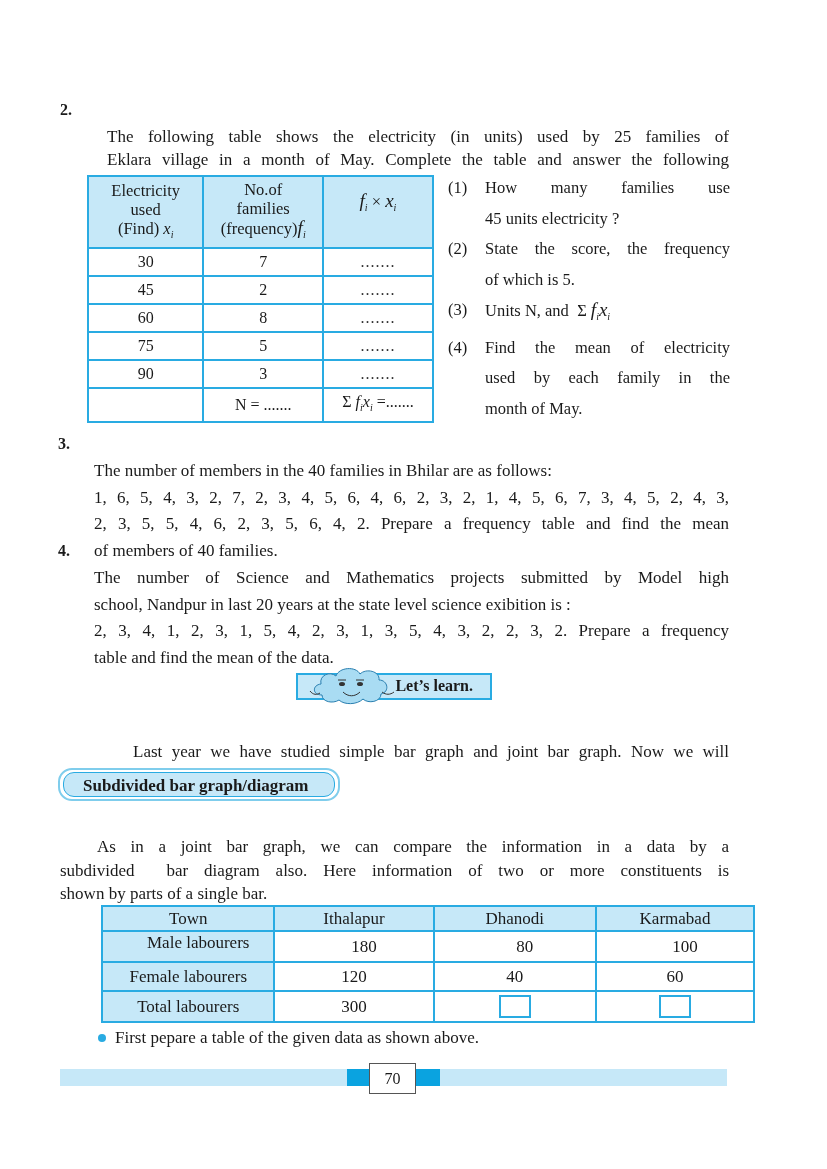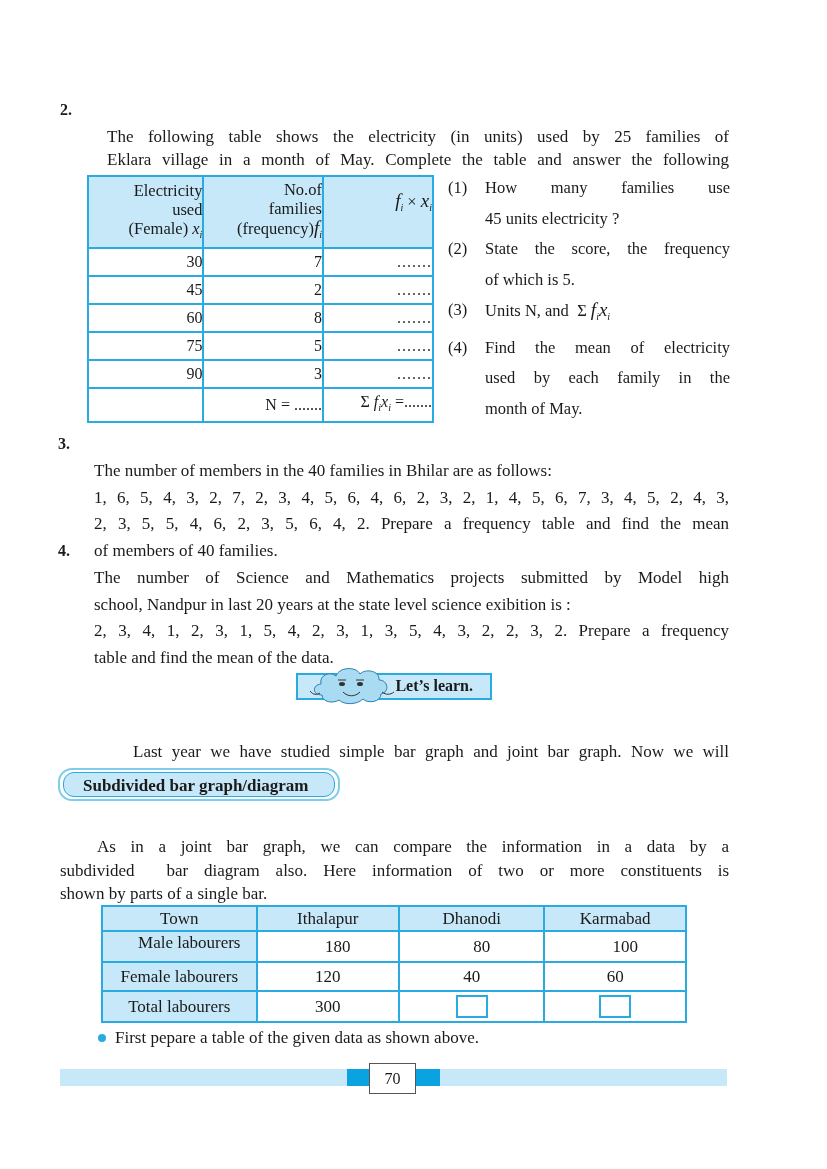--- a/index.html
+++ b/index.html
@@ -11,21 +11,21 @@
   .abs { position: absolute; }
   .qnum { position: absolute; font-weight: bold; font-size: 16px; }
   .para { position: absolute; line-height: 23px; text-align: justify; margin-top: 27px; }
   .para.wide { line-height: 26.5px; }
   .justify-last { text-align-last: justify; }
 
   
   table { border-collapse: collapse; }
   .tbl1 { position: absolute; left: 87px; top: 175px; width: 347px; }
   .tbl1 td, .tbl1 th {
-    border: 2px solid #29abe2; text-align: right; font-weight: normal;
+    border: 2px solid #29abe2; text-align: center; font-weight: normal;
     font-size: 16px; padding: 0; height: 26px; line-height: 26px;
   }
   .tbl1 th { background: #c6e8f8; line-height: 19px; height: 70px; font-size: 16.5px; }
   .tbl1 td.dots { letter-spacing: 1px; color: #333; }
   .it { font-style: italic; }
   sub { font-size: 10px; vertical-align: -4px; }
 
   
   .qlist { position: absolute; left: 448px; top: 173px; width: 282px; line-height: 30.5px; font-size: 16.5px; }
   .qrow { display: flex; }
@@ -46,21 +46,21 @@
     box-sizing: border-box; border: 2px solid #7fcdec; border-radius: 14px;
     background: #fff;
   }
   .subhead-inner {
     position: absolute; left: 3px; top: 2px; right: 3px; bottom: 2px;
     background: #c6e8f8; border: 1px solid #29abe2; border-radius: 11px;
     font-weight: bold; font-size: 17px; line-height: 25px; padding-left: 19px;
   }
 
   
-  .tbl2 { position: absolute; left: 101px; top: 905px; width: 586px; }
+  .tbl2 { position: absolute; left: 101px; top: 905px; width: 654px; }
   .tbl2 td {
     border: 2px solid #29abe2; text-align: center; font-size: 17px; padding: 0;
   }
   .tbl2 tr.head td { background: #c6e8f8; height: 23px; line-height: 23px; }
   .tbl2 td.rowlabel { background: #c6e8f8; }
   .tbl2 tr.r1 td { height: 29px; padding-left: 20px; }
   .tbl2 tr.r2 td { height: 27px; }
   .tbl2 tr.r3 td { height: 29px; }
   .blank-box { display: inline-block; width: 28px; height: 19px; border: 2px solid #29abe2; vertical-align: middle; }
 
@@ -93,21 +93,21 @@
   <colgroup>
       <col style="width:116px">
       <col style="width:120px">
       <col style="width:111px">
     </colgroup>
   <tbody>
       <tr>
     <th>
       <span>Electricity</span><br>
       <span>used</span><br>
-      <span>(Female)</span>
+      <span>(Find)</span>
       <span class="it">x</span><sub class="it">i</sub>
     </th>
     <th>
       <span>No.of</span><br>
       <span>families</span><br>
       <span>(frequency)</span><span class="it" style="font-size:19px">f</span><sub class="it">i</sub>
     </th>
     <th style="vertical-align:top; padding-top:14px; height:56px;">
       <span class="it" style="font-size:19px">f</span><sub class="it">i</sub><span> × </span><span class="it" style="font-size:19px">x</span><sub class="it">i</sub>
     </th>

